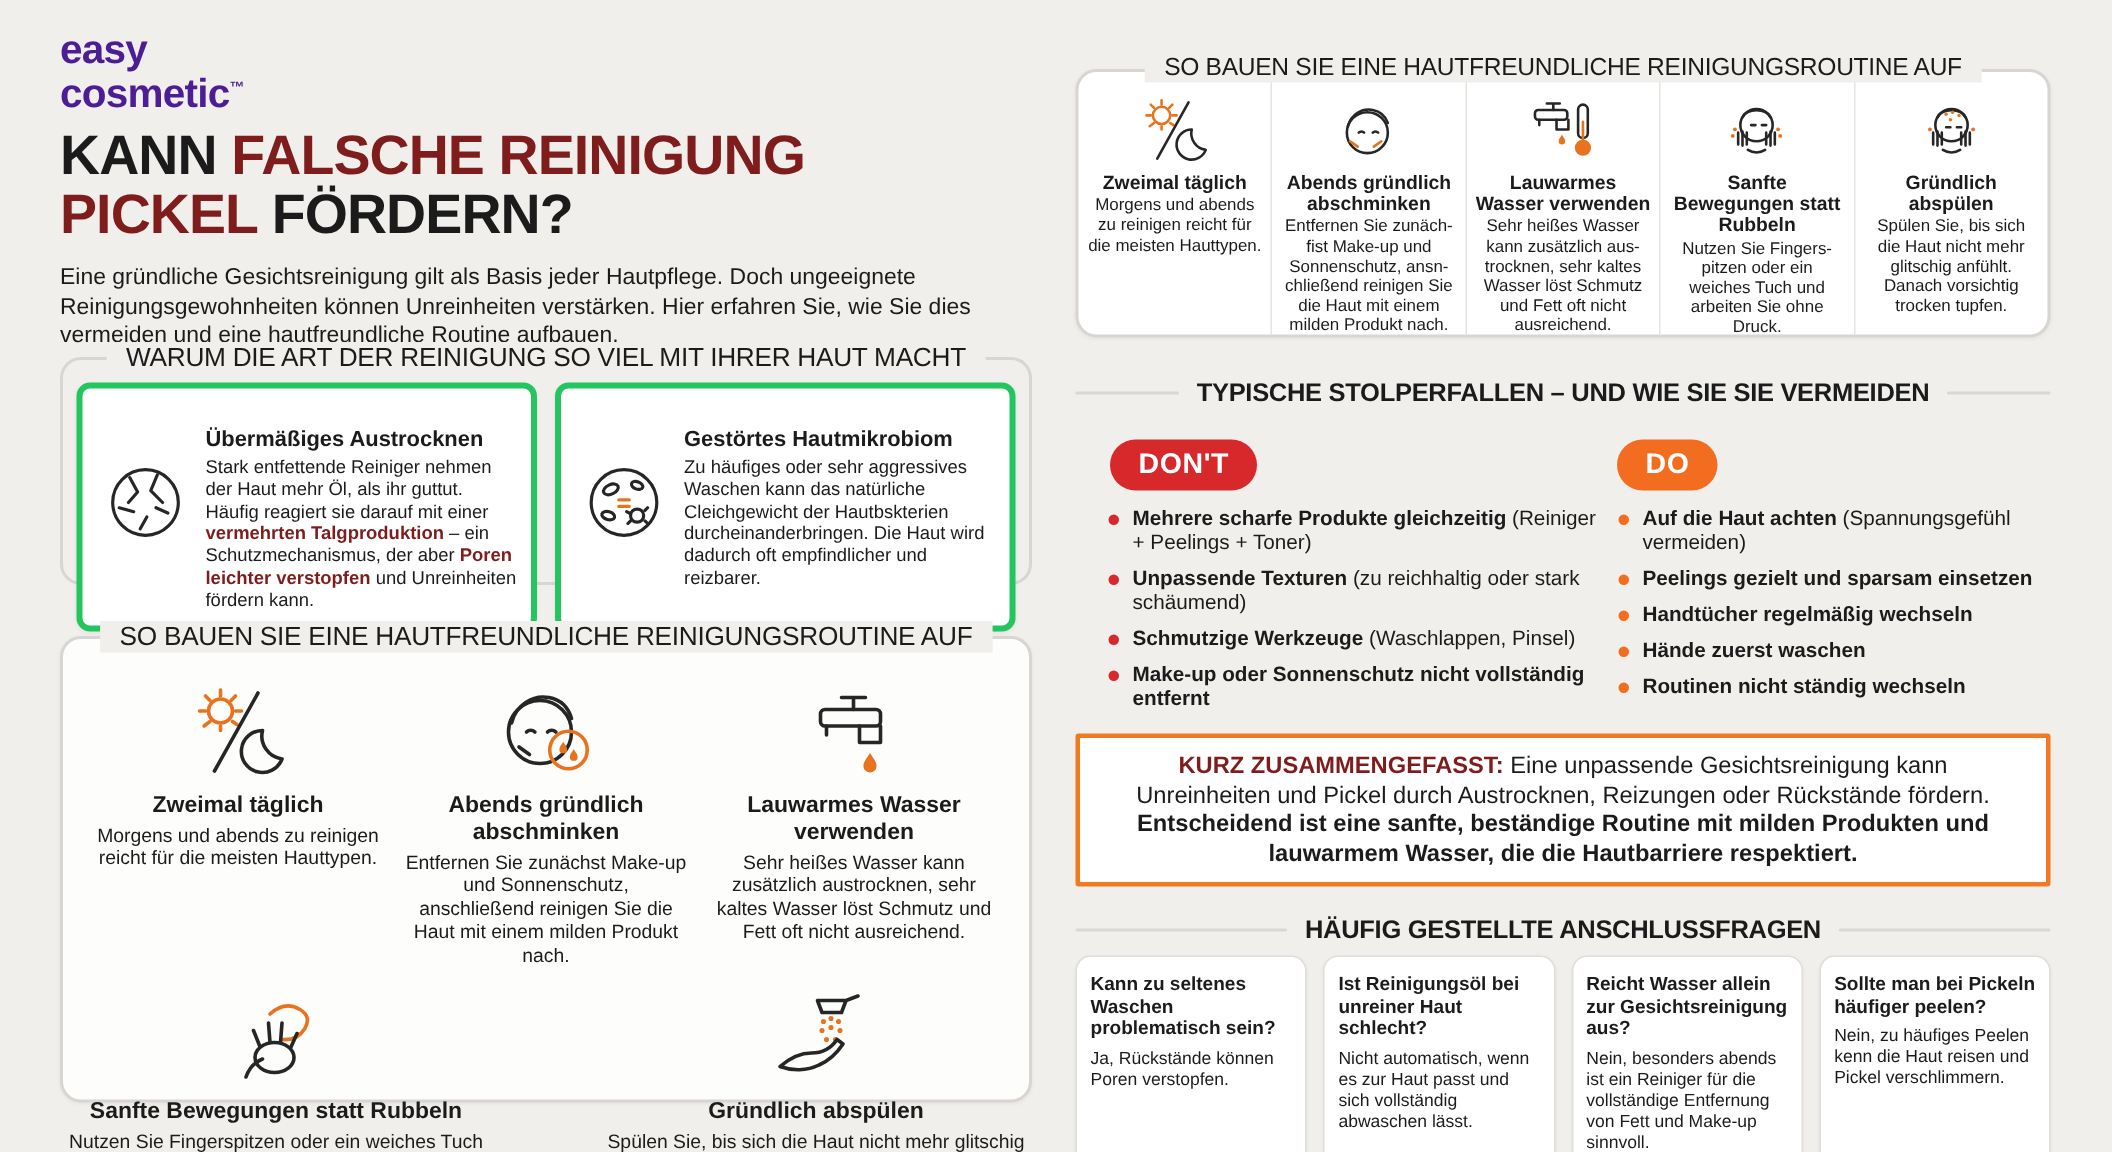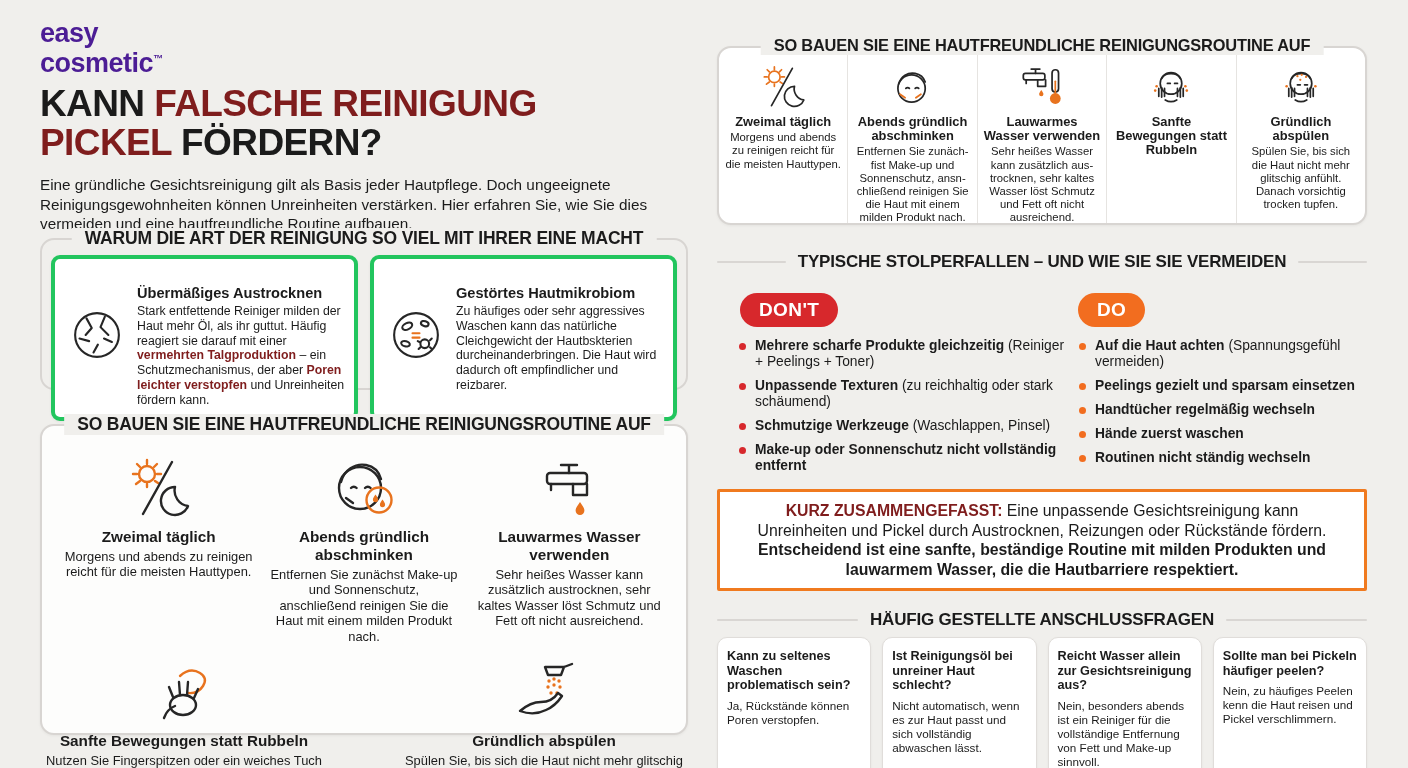--- a/index.html
+++ b/index.html
@@ -17,21 +17,21 @@
   .logo sup{font-size:10px;font-weight:bold}
 
   
   .h1{left:40px;top:84px;font-size:37px;line-height:1.06;font-weight:bold;letter-spacing:-.6px}
 
   .intro{left:40px;top:160px;width:628px;font-size:15.3px;line-height:1.28}
 
   
   .framed{border:2px solid #d8d5d2;border-radius:14px;box-sizing:border-box}
   .sec-title{position:absolute;top:-12px;left:50%;transform:translateX(-50%);
-    background:#f0efec;padding:0 13px;font-weight:bold;white-space:nowrap;letter-spacing:-.2px}
+    background:#f0efec;padding:0 13px;font-weight:normal;white-space:nowrap;letter-spacing:-.2px}
 
   
   .warum{left:40px;top:238px;width:648px;height:152px}
   .warum .sec-title{font-size:17.5px}
   .wcards{display:flex;gap:12px;padding:15px 9px 0}
   .wcard{background:#fff;border:4px solid #22c55e;border-radius:9px;flex:1;display:flex;gap:10px;
     padding:26px 8px 10px 12px;box-shadow:0 1px 3px rgba(0,0,0,.06);height:122px}
   .wcard .cicon{flex:0 0 60px;display:flex;align-items:flex-start;justify-content:center;padding-top:22px}
   .wcard h3{margin:0 0 3px;font-size:14.6px}
   .wcard p{margin:0;font-size:12.3px;line-height:1.2}
@@ -96,32 +96,32 @@
 </div>
 
 <div class="abs h1">
   <div><span>KANN </span><span class="orange">FALSCHE REINIGUNG</span></div>
   <div><span class="orange">PICKEL</span><span> FÖRDERN?</span></div>
 </div>
 
 <p class="abs intro">Eine gründliche Gesichtsreinigung gilt als Basis jeder Hautpflege. Doch ungeeignete Reinigungsgewohnheiten können Unreinheiten verstärken. Hier erfahren Sie, wie Sie dies vermeiden und eine hautfreundliche Routine aufbauen.</p>
 
 <section class="abs framed warum">
-  <div class="sec-title">WARUM DIE ART DER REINIGUNG SO VIEL MIT IHRER EINE MACHT</div>
+  <div class="sec-title">WARUM DIE ART DER REINIGUNG SO VIEL MIT IHRER HAUT MACHT</div>
   <div class="wcards">
     <div class="wcard">
       <div class="cicon">
         <svg width="56" height="56" viewBox="0 0 64 64">
           <circle class="sicon" cx="32" cy="32" r="25"></circle>
           <path class="sicon" stroke-width="2" d="M20 13l6 11-7 8M41 11l-5 12 9 9M12 36l11 3M49 40l-9-4M28 52l5-9"></path>
         </svg>
       </div>
       <div>
         <h3>Übermäßiges Austrocknen</h3>
-        <p><span>Stark entfettende Reiniger milden der Haut mehr Öl, als ihr guttut. Häufig reagiert sie darauf mit einer </span><b class="orange">vermehrten Talgproduktion</b><span> – ein Schutzmechanismus, der aber </span><b class="orange">Poren leichter verstopfen</b><span> und Unreinheiten fördern kann.</span></p>
+        <p><span>Stark entfettende Reiniger nehmen der Haut mehr Öl, als ihr guttut. Häufig reagiert sie darauf mit einer </span><b class="orange">vermehrten Talgproduktion</b><span> – ein Schutzmechanismus, der aber </span><b class="orange">Poren leichter verstopfen</b><span> und Unreinheiten fördern kann.</span></p>
       </div>
     </div>
     <div class="wcard">
       <div class="cicon">
         <svg width="56" height="56" viewBox="0 0 64 64">
           <circle class="sicon" cx="32" cy="32" r="25"></circle>
           <ellipse class="sicon" stroke-width="2" cx="22" cy="22" rx="6" ry="3.6" transform="rotate(-25 22 22)"></ellipse>
           <ellipse class="sicon" stroke-width="2" cx="42" cy="19" rx="4.5" ry="2.8" transform="rotate(20 42 19)"></ellipse>
           <ellipse class="sicon" stroke-width="2" cx="20" cy="42" rx="5" ry="3" transform="rotate(15 20 42)"></ellipse>
           <circle class="sicon" stroke-width="2" cx="42" cy="42" r="5"></circle>
@@ -268,20 +268,21 @@
           <g class="ofill">
               <circle cx="12" cy="31" r="1.8"></circle>
               <circle cx="52" cy="31" r="1.8"></circle>
               <circle cx="10" cy="37" r="1.8"></circle>
               <circle cx="54" cy="37" r="1.8"></circle>
             </g>
           <path class="sicon" d="M24 50c5 3 11 3 16 0"></path>
         </svg>
       </span>
       <h5>Sanfte Bewegungen statt Rubbeln</h5>
+      <p>Nutzen Sie Fingers-pitzen oder ein weiches Tuch und arbeiten Sie ohne Druck.</p>
     </div>
     <div class="rcol">
       <span>
         <svg width="46" height="46" viewBox="0 0 64 64">
           <circle class="sicon" cx="32" cy="27" r="15"></circle>
           <path class="sicon" d="M19 20c4-9 22-9 26 0"></path>
           <g class="ofill">
               <circle cx="27" cy="17" r="1.6"></circle>
               <circle cx="33" cy="15" r="1.6"></circle>
               <circle cx="39" cy="18" r="1.6"></circle>

